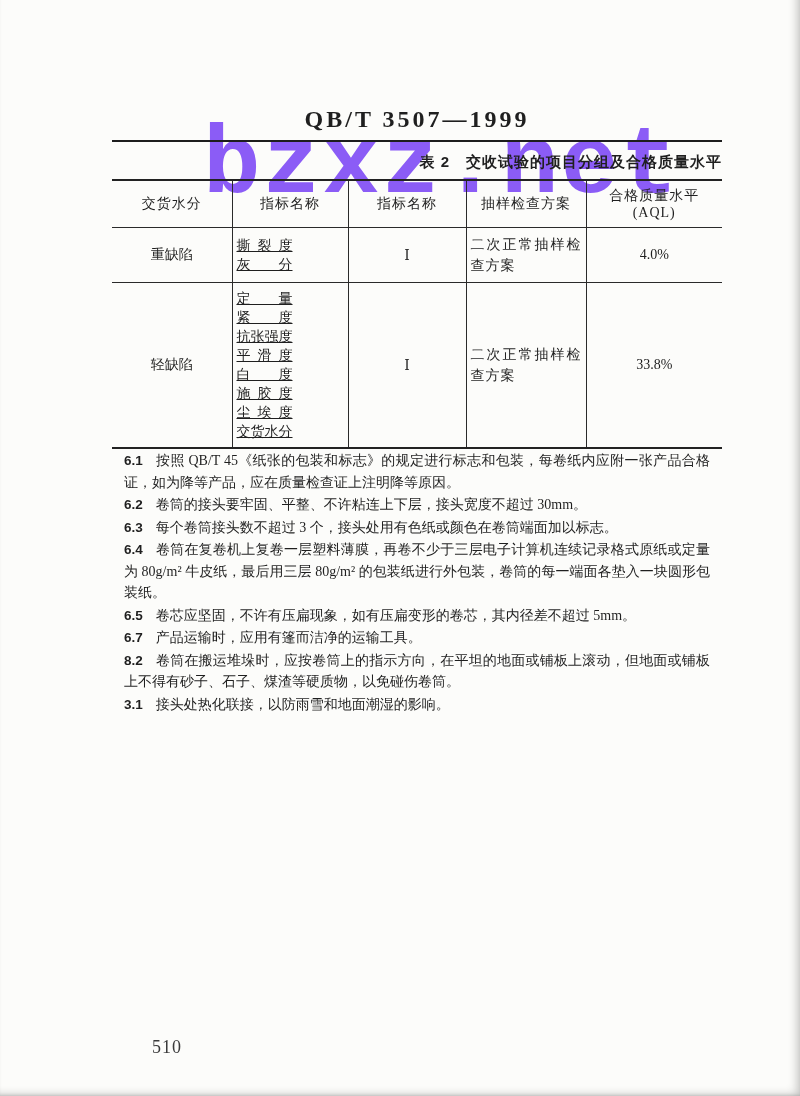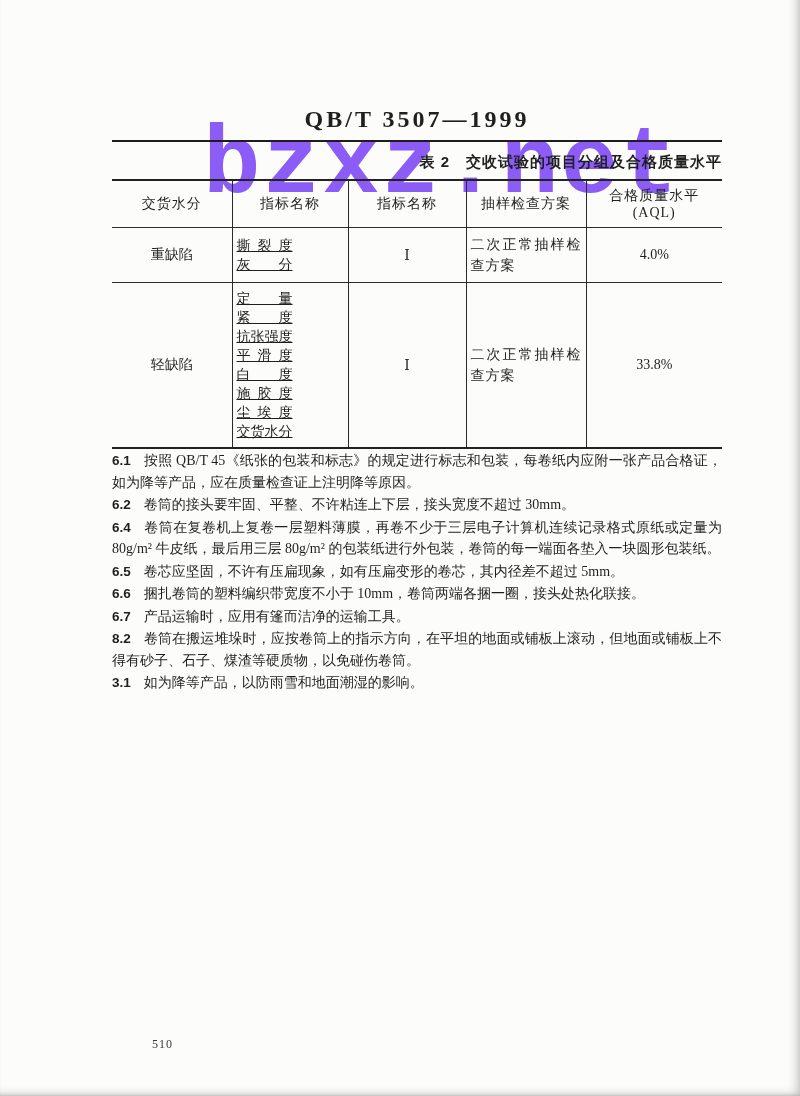--- a/index.html
+++ b/index.html
@@ -45,28 +45,28 @@
   col.c4 { width:120px; } col.c5 { width:136px; }
   .ind-cell { text-align:left; padding-left:22px; }
   .ind-line { width:4em; text-align:justify; text-align-last:justify; line-height:19px;text-decoration:underline; }
   .plan-cell { text-align:left; padding-left:10px; padding-right:10px; }
   .plan-text { text-align:justify; line-height:21px; letter-spacing:1px; }
   .section-heading {
     font-family:"Liberation Sans","DejaVu Sans",sans-serif;
     font-weight:bold; font-size:15px; margin:17px 0 8px 0;
   }
   .section-heading .snum { margin-right:14px; }
-  .clause { margin:1px 0; font-size:14px; line-height:21.5px; text-align:justify; }
+  .clause { margin:1px 12px; font-size:14px; line-height:21.5px; text-align:justify; }
   .cnum {
     font-family:"Liberation Sans","DejaVu Sans",sans-serif;
     font-weight:bold; font-size:13.5px; padding-right:13px;
   }
   .page-number {
     position:absolute; left:152px; top:1037px; z-index:1;
-    font-size:12px; color:#3a3a3a; letter-spacing:1px;
+    font-size:18px; color:#3a3a3a; letter-spacing:1px;
   }
 </style>
 </head>
 <body>
 
 <div class="page">
 
   <div class="watermark">bzxz.net</div>
 
   <div class="content">
@@ -123,24 +123,24 @@
             <div class="plan-text">二次正常抽样检查方案</div>
           </td>
           <td>33.8%</td>
         </tr>
       </tbody>
     </table>
 
 
     <p class="clause"><span class="cnum">6.1</span><span>按照 QB/T 45《纸张的包装和标志》的规定进行标志和包装，每卷纸内应附一张产品合格证，如为降等产品，应在质量检查证上注明降等原因。</span></p>
     <p class="clause"><span class="cnum">6.2</span><span>卷筒的接头要牢固、平整、不许粘连上下层，接头宽度不超过 30mm。</span></p>
+    <p class="clause"><span class="cnum">6.3</span><span>每个卷筒接头数不超过 3 个，接头处用有色纸或颜色在卷筒端面加以标志。</span></p>
     <p class="clause"><span class="cnum">6.4</span><span>卷筒在复卷机上复卷一层塑料薄膜，再卷不少于三层电子计算机连续记录格式原纸或定量为 80g/m² 牛皮纸，最后用三层 80g/m² 的包装纸进行外包装，卷筒的每一端面各垫入一块圆形包装纸。</span></p>
     <p class="clause"><span class="cnum">6.5</span><span>卷芯应坚固，不许有压扁现象，如有压扁变形的卷芯，其内径差不超过 5mm。</span></p>
-    <p class="clause"><span class="cnum">6.6</span><span>捆扎卷筒的塑料编织带宽度不小于 10mm，卷筒两端各捆一圈，接头处热化联接。</span></p>
     <p class="clause"><span class="cnum">6.7</span><span>产品运输时，应用有篷而洁净的运输工具。</span></p>
     <p class="clause"><span class="cnum">8.2</span><span>卷筒在搬运堆垛时，应按卷筒上的指示方向，在平坦的地面或铺板上滚动，但地面或铺板上不得有砂子、石子、煤渣等硬质物，以免碰伤卷筒。</span></p>
-    <p class="clause"><span class="cnum">3.1</span><span>如为降等产品，以防雨雪和地面潮湿的影响。</span></p>
+    <p class="clause"><span class="cnum">3.1</span><span>接头处热化联接，以防雨雪和地面潮湿的影响。</span></p>
 
   </div>
 
   <div class="page-number">510</div>
 
 </div>
 
 </body></html>

